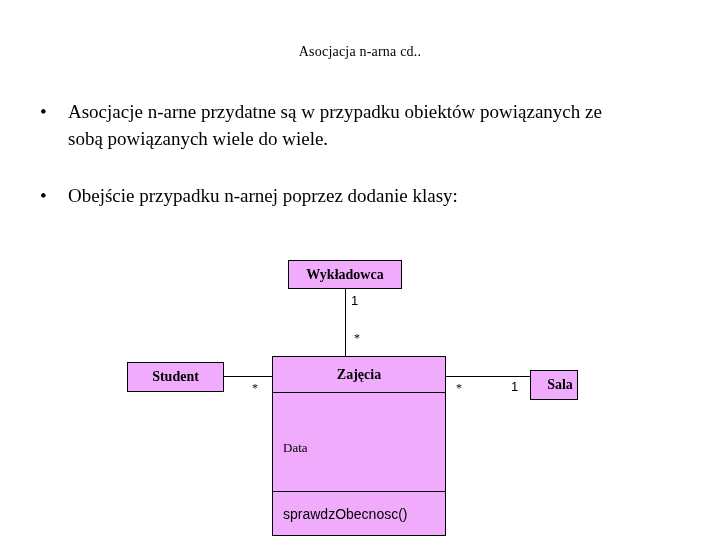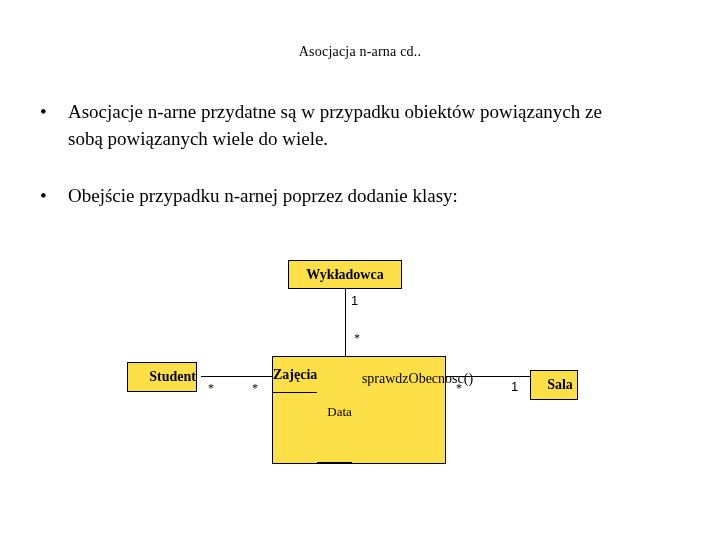--- a/index.html
+++ b/index.html
@@ -66,21 +66,21 @@
   .diagram {
     position: absolute;
     left: 0;
     top: 0;
     width: 720px;
     height: 540px;
   }
   .uml-box {
     position: absolute;
     border: 1px solid #000000;
-    background: #fde047;
+    background: #f0abfc;
     box-sizing: border-box;
     z-index: 3;
   }
   .uml-name {
     font-family: "Liberation Serif", "DejaVu Serif", serif;
     font-weight: bold;
     font-size: 14px;
     text-align: center;
     line-height: 1.1;
   }
@@ -94,40 +94,39 @@
 
   #box-wykladowca {
     left: 288px;
     top: 260px;
     width: 114px;
     height: 29px;
   }
   #box-student {
     left: 127px;
     top: 362px;
-    width: 70px;
+    width: 97px;
     height: 30px;
-    justify-content: flex-end;
   }
   #box-sala {
     left: 530px;
     top: 370px;
     width: 48px;
     height: 30px;
     padding-left: 12px;
   }
 
   
   #box-zajecia {
     left: 272px;
     top: 356px;
     width: 174px;
-    height: 108px;
-    display: flex;
-    flex-direction: row;
+    height: 180px;
+    display: flex;
+    flex-direction: column;
   }
   .compartment-name {
     height: 36px;
     border-bottom: 1px solid #000000;
     display: flex;
     align-items: center;
     justify-content: center;
     box-sizing: border-box;
   }
   .compartment-attrs {
@@ -143,21 +142,21 @@
     margin-top: 40px;
   }
   .compartment-ops {
     height: 43px;
     display: flex;
     align-items: center;
     padding-left: 10px;
     box-sizing: border-box;
   }
   .op-line {
-    font-family: Liberation Serif, serif;
+    font-family: Liberation Sans, sans-serif;
     font-size: 14px;
     line-height: 16px;
   }
 
   
   .assoc-line {
     position: absolute;
     background: #000000;
     z-index: 1;
   }

